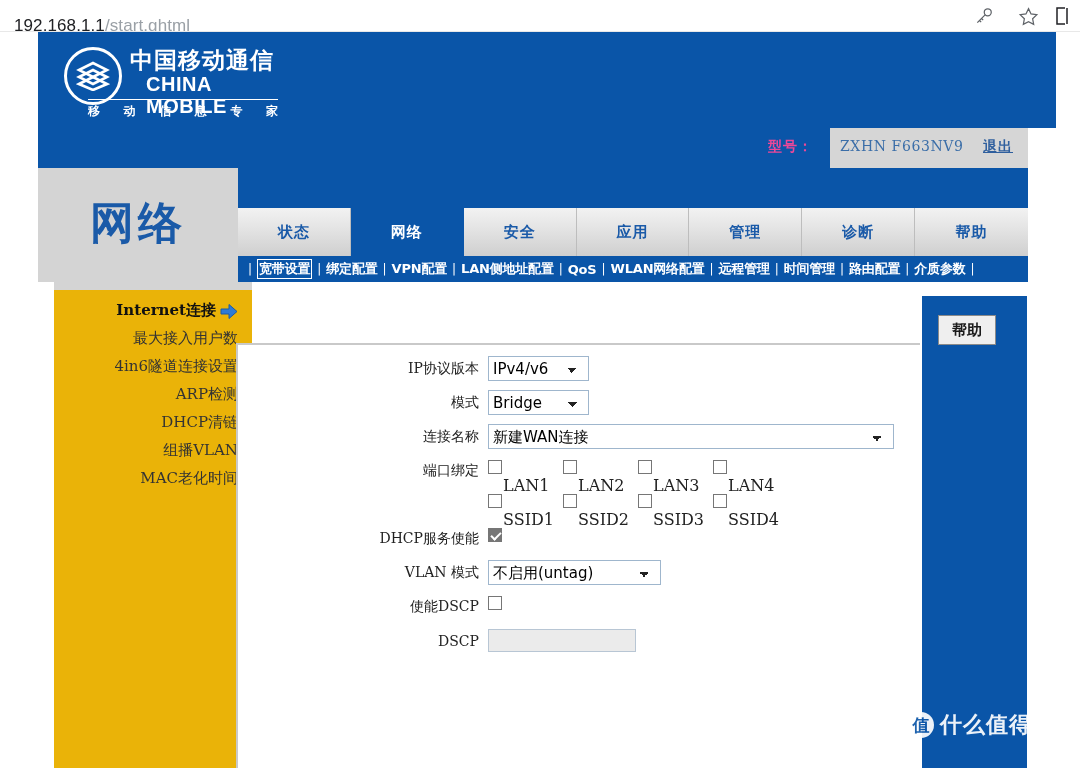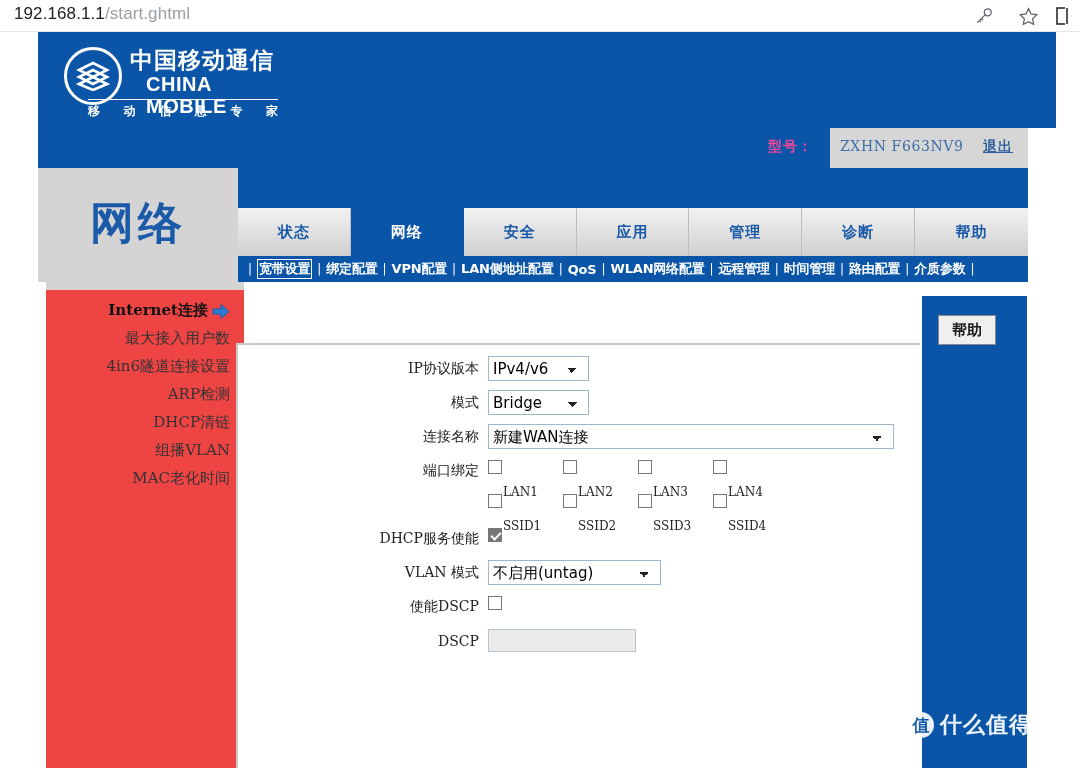--- a/index.html
+++ b/index.html
@@ -12,21 +12,21 @@
   }
 
   
   .browser-bar {
     position: absolute; left: 0; top: 0;
     width: 1080px; height: 32px;
     background: #ffffff;
     display: flex; align-items: center;
   }
   .url-text {
-    position: absolute; left: 14px; top: 4px;
+    position: absolute; left: 14px; top: 16px;
     font-size: 17px; color: #202124;
     letter-spacing: 0.1px;
     white-space: nowrap;
   }
   .url-text .path { color: #9aa0a6; }
   .chrome-right {
     position: absolute; right: 0; top: 0;
     height: 32px; display: flex; align-items: center;
   }
   .chrome-icon {
@@ -214,23 +214,23 @@
     position: absolute; left: 990px; top: 224px;
     width: 52px; height: 26px; background: #ffffff;
   }
 
   
   .body-region {
     position: absolute; left: 0; top: 250px;
     width: 1042px; height: 486px;
   }
   .side-col {
-    position: absolute; left: 8px; top: 0;
+    position: absolute; left: 16px; top: 0;
     width: 198px; height: 486px;
-    background: #ef4444;
+    background: #eab308;
     padding-left: 47px;
   }
   .side-col-top {
     position: absolute; left: 0; top: 0;
     width: 198px; height: 8px;
     background: #d4d4d4;
   }
   .sidebar {
     position: absolute; left: 0; top: 14px;
     width: 198px;
@@ -314,24 +314,24 @@
     content: ""; position: absolute;
     left: 4px; top: 1px; width: 4px; height: 8px;
     border: solid #ffffff; border-width: 0 2px 2px 0;
     transform: rotate(45deg);
   }
   .cb-group { display: flex; align-items: flex-start; }
   .cb-cell {
     width: 75px; display: flex; align-items: flex-start;
   }
   .cb-cell label {
-    font-size: 12px; color: #222222;
+    font-size: 16px; color: #222222;
     font-family: "DejaVu Serif", serif;
     margin-left: 1px; cursor: pointer;
-    line-height: 14px; position: relative; top: 21px;
+    line-height: 14px; position: relative; top: 15px;
   }
   .dscp-input {
     width: 148px; height: 23px;
     border: 1px solid #b8c6d4;
     background: #ebebeb;
     font-size: 14px; padding: 0 4px;
     font-family: "DejaVu Sans", sans-serif;
   }
 
   

